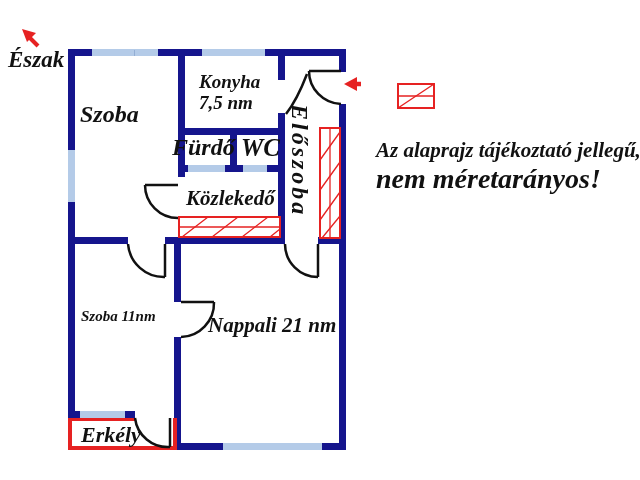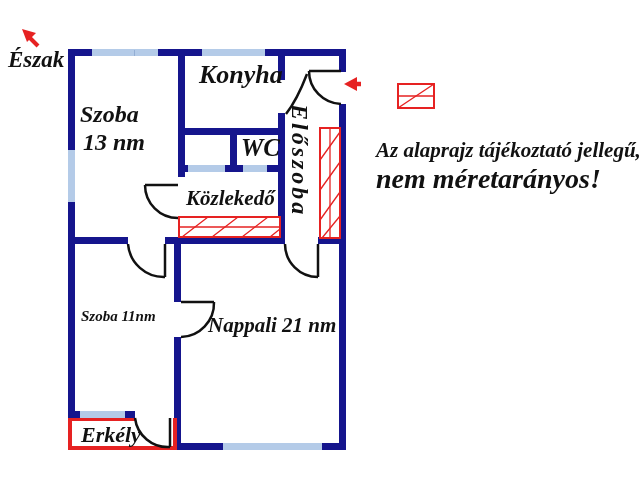--- a/index.html
+++ b/index.html
@@ -102,27 +102,28 @@
       <rect x="398" y="84" width="36" height="24" fill="#ffffff" stroke="#e62222" stroke-width="2"></rect>
       <path d="M398 96 H434" stroke="#e62222" stroke-width="1.3" fill="none"></path>
       <path d="M398 108 L434 84" stroke="#e62222" stroke-width="1.3" fill="none"></path>
     </g>
   </svg>
 
   <div class="lbl" style="left:8px;top:47px;font-size:23px">Észak</div>
 
   <div class="lbl" style="left:80px;top:101px;font-size:24px">
     <div>Szoba</div>
-    <div style="padding-left:3px">13 nm</div>
   </div>
 
-  <div class="lbl" style="left:199px;top:61px;font-size:26px;line-height:1.1">
+  <div class="lbl" style="left:199px;top:72px;font-size:19px;line-height:1.1">
     <div>Konyha</div>
+    <div>7,5 nm</div>
   </div>
 
+  <div class="lbl" style="left:172px;top:134px;font-size:24px">Fürdő</div>
   <div class="lbl" style="left:241px;top:134px;font-size:25px">WC</div>
   <div class="lbl rot" style="left:313px;top:104px;font-size:24px;letter-spacing:3px">Előszoba</div>
   <div class="lbl" style="left:186px;top:186px;font-size:21px">Közlekedő</div>
   <div class="lbl" style="left:81px;top:308px;font-size:15px">Szoba 11nm</div>
   <div class="lbl" style="left:208px;top:313px;font-size:21px">Nappali 21 nm</div>
   <div class="lbl" style="left:81px;top:422px;font-size:22px">Erkély</div>
 
   <div class="lbl" style="left:376px;top:138px;font-size:21px">Az alaprajz tájékoztató jellegű,</div>
   <div class="lbl" style="left:376px;top:163px;font-size:28px">nem méretarányos!</div>
 

